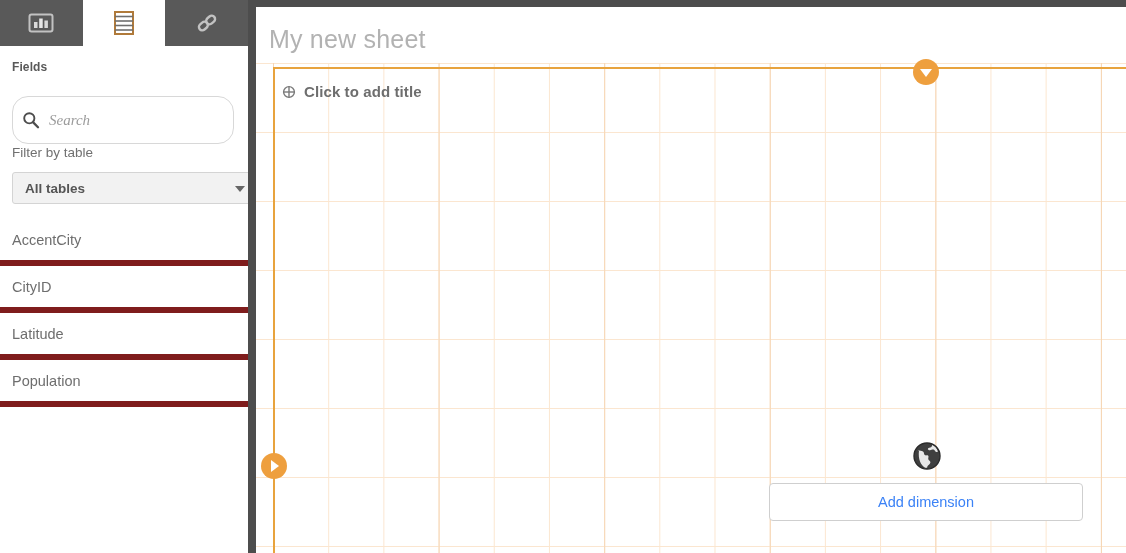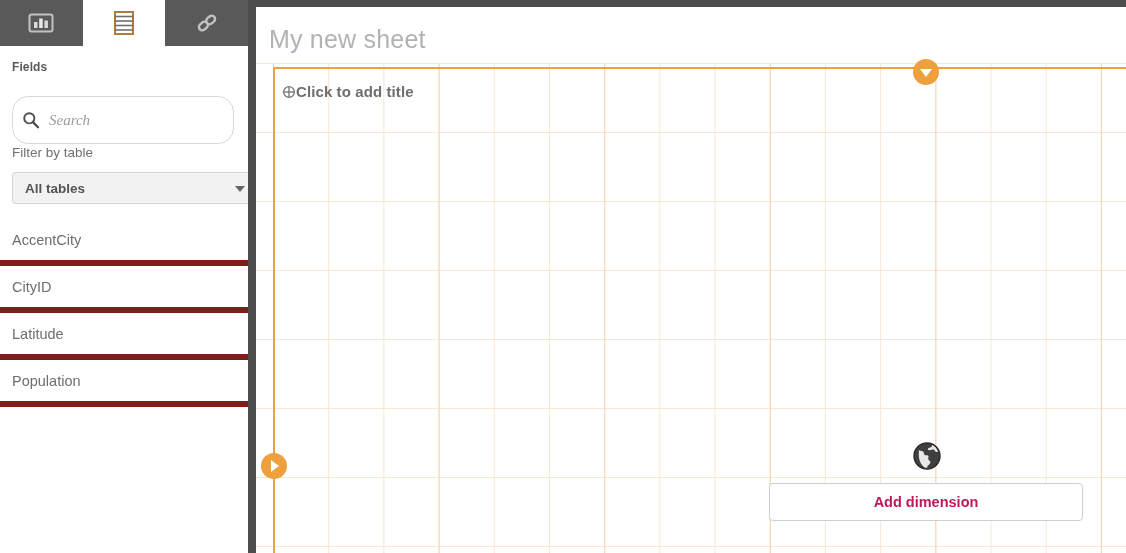--- a/index.html
+++ b/index.html
@@ -260,21 +260,21 @@
     top: 76px;
     display: flex;
     align-items: center;
     cursor: pointer;
   }
   .add-title .crosshair {
     width: 14px; height: 14px;
     display: block;
   }
   .add-title .label {
-    margin-left: 0;
+    margin-left: 8px;
     font-size: 15px;
     font-weight: bold;
     color: #6e6e6e;
     letter-spacing: .1px;
   }
 
   
   .handle {
     position: absolute;
     width: 26px;
@@ -328,22 +328,22 @@
     width: 314px;
     height: 38px;
     box-sizing: border-box;
     border: 1px solid #cfcfcf;
     border-radius: 4px;
     background: #ffffff;
     display: flex;
     align-items: center;
     justify-content: center;
     font-size: 14.5px;
-    font-weight: bold;
-    color: #be185d;
+    font-weight: normal;
+    color: #3b82f6;
     cursor: pointer;
     z-index: 5;
   }
 </style>
 </head>
 <body>
 
 <div id="app">
 
   <div class="topbar"></div>

